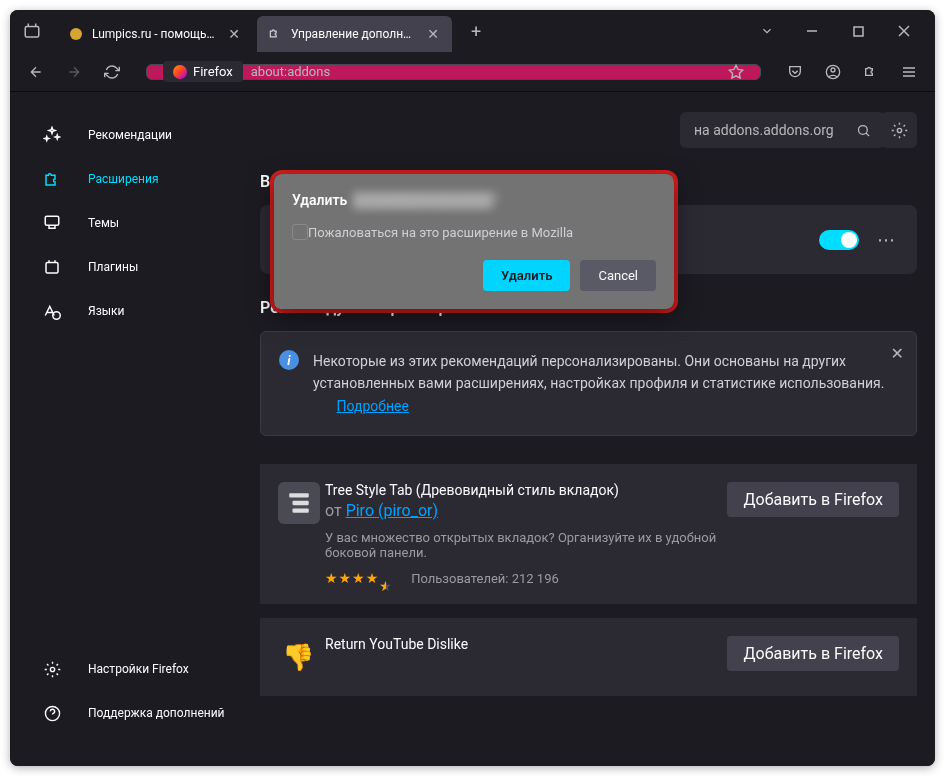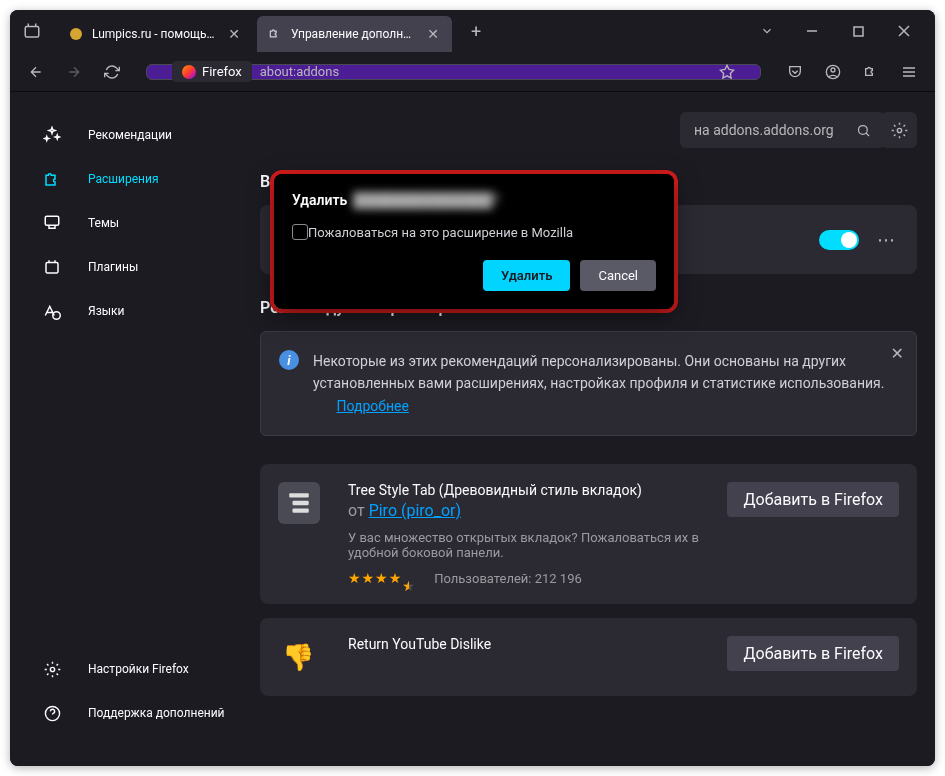--- a/index.html
+++ b/index.html
@@ -18,21 +18,21 @@
 .new-tab-btn { width: 28px; height: 28px; display: flex; align-items: center; justify-content: center; color: #b8b8bb; cursor: pointer; border-radius: 4px; font-size: 18px; margin-left: 6px; }
 .titlebar-spacer { flex: 1; }
 .window-controls { display: flex; gap: 0; }
 .window-ctrl { width: 46px; height: 32px; display: flex; align-items: center; justify-content: center; color: #b8b8bb; cursor: pointer; }
 .chevron-dropdown { width: 36px; height: 32px; display: flex; align-items: center; justify-content: center; color: #b8b8bb; }
 
 
 .toolbar { height: 40px; background: #1c1b22; display: flex; align-items: center; padding: 0 10px; gap: 6px; border-bottom: 1px solid #0c0c0d; }
 .nav-btn { width: 32px; height: 32px; display: flex; align-items: center; justify-content: center; color: #b8b8bb; border-radius: 4px; cursor: pointer; }
 .nav-btn.disabled { opacity: 0.4; }
-.urlbar { flex: 1; height: 16px; background: #4c1d95; border: 1px solid #4a4a55; border-radius: 6px; display: flex; align-items: center; padding: 0 25px; gap: 8px; margin: 0 12px; }
+.urlbar { flex: 1; height: 16px; background: #be185d; border: 1px solid #4a4a55; border-radius: 6px; display: flex; align-items: center; padding: 0 16px; gap: 8px; margin: 0 12px; }
 .urlbar-prefix { background: #2b2a33; padding: 3px 10px; border-radius: 4px; display: flex; align-items: center; gap: 6px; color: #fbfbfe; font-size: 13px; }
 .firefox-logo { width: 14px; height: 14px; background: linear-gradient(135deg, #ff9500, #ff3b30, #9400ff); border-radius: 50%; }
 .urlbar-text { color: #b8b8bb; font-size: 13px; flex: 1; }
 .star-btn { color: #b8b8bb; cursor: pointer; }
 .toolbar-icon { width: 32px; height: 32px; display: flex; align-items: center; justify-content: center; color: #b8b8bb; cursor: pointer; border-radius: 4px; }
 
 
 .content { flex: 1; display: flex; background: #1c1b22; overflow: hidden; position: relative; }
 .sidebar { width: 250px; padding: 20px 0; display: flex; flex-direction: column; }
 .sidebar-top { flex: 1; }
@@ -58,38 +58,38 @@
 .toggle { width: 40px; height: 20px; background: #00ddff; border-radius: 10px; position: relative; cursor: pointer; }
 .toggle::after { content: ''; position: absolute; right: 2px; top: 2px; width: 16px; height: 16px; background: #fff; border-radius: 50%; }
 .ext-menu { color: #b8b8bb; cursor: pointer; padding: 4px; font-size: 18px; letter-spacing: 2px; }
 
 .info-banner { background: #2b2a33; border: 1px solid #3a3946; border-radius: 6px; padding: 18px; display: flex; gap: 14px; margin-bottom: 28px; position: relative; }
 .info-icon { width: 20px; height: 20px; border-radius: 50%; background: #4a90e2; color: #fff; display: flex; align-items: center; justify-content: center; font-size: 13px; font-style: italic; font-weight: bold; flex-shrink: 0; }
 .info-text { color: #cfcfd6; font-size: 14px; line-height: 1.6; }
 .info-link { color: #00a2ff; text-decoration: underline; cursor: pointer; margin-left: 20px; }
 .info-close { position: absolute; right: 12px; top: 12px; color: #b8b8bb; cursor: pointer; font-size: 16px; }
 
-.rec-card { background: #2b2a33; border-radius: 8px; padding: 18px; display: flex; gap: 28px; margin-bottom: 14px; }
+.rec-card { background: #2b2a33; border-radius: 0; padding: 18px; display: flex; gap: 5px; margin-bottom: 14px; }
 .rec-icon { width: 42px; height: 42px; border-radius: 6px; display: flex; align-items: center; justify-content: center; flex-shrink: 0; }
 .rec-icon.tree { background: #4a4a55; }
 .rec-icon.yt { background: transparent; font-size: 26px; }
 .rec-body { flex: 1; }
 .rec-title { color: #fbfbfe; font-size: 14px; margin-bottom: 3px; }
 .rec-author { font-size: 16px; color: #9a9aa0; }
 .rec-author a { color: #00a2ff; text-decoration: underline; cursor: pointer; }
 .rec-desc { color: #9a9aa0; font-size: 13px; margin-top: 10px; }
 .rec-stats { display: flex; align-items: center; gap: 18px; margin-top: 10px; }
 .stars { color: #ffa500; font-size: 14px; letter-spacing: 1px; display: flex; align-items: center; }
 .users { color: #9a9aa0; font-size: 13px; }
 .add-btn { background: #42414d; color: #fbfbfe; border: none; padding: 8px 16px; border-radius: 4px; font-size: 16px; cursor: pointer; align-self: flex-start; }
 
 
 .dialog-wrap { position: absolute; left: 260px; top: 78px; z-index: 100; }
 .dialog-border { border: 4px solid #d91c1c; border-radius: 12px; padding: 0; }
-.dialog { width: 400px; background: #000000; border-radius: 8px; padding: 18px; box-shadow: 0 8px 24px rgba(0,0,0,0.5); }
+.dialog { width: 400px; background: #737373; border-radius: 8px; padding: 18px; box-shadow: 0 8px 24px rgba(0,0,0,0.5); }
 .dialog-title { color: #fbfbfe; font-size: 14px; font-weight: 600; display: flex; align-items: center; gap: 6px; }
 .dialog-title-blur { filter: blur(4px); color: #aaa; }
 .dialog-check-row { display: flex; align-items: center; margin-top: 16px; color: #cfcfd6; font-size: 13px; }
 .dialog-checkbox { width: 16px; height: 16px; border: 1.5px solid #8a8a8e; border-radius: 3px; cursor: pointer; }
 .dialog-buttons { display: flex; justify-content: flex-end; gap: 10px; margin-top: 20px; }
 .btn-primary { background: #00d4ff; color: #1c1b22; border: none; padding: 8px 18px; border-radius: 4px; font-size: 13px; font-weight: 600; cursor: pointer; }
 .btn-secondary { background: #5a5966; color: #fbfbfe; border: none; padding: 8px 18px; border-radius: 4px; font-size: 13px; cursor: pointer; }
 
 svg { display: block; }
 </style>
@@ -324,21 +324,21 @@
               <rect x="3" y="3" width="18" height="4" rx="1"></rect>
               <rect x="6" y="10" width="15" height="4" rx="1"></rect>
               <rect x="6" y="17" width="15" height="4" rx="1"></rect>
             </svg>
         </div>
         <div class="rec-body">
           <div class="rec-title">Tree Style Tab (Древовидный стиль вкладок)</div>
           <div class="rec-author">
             <span>от </span><a>Piro (piro_or)</a>
           </div>
-          <div class="rec-desc">У вас множество открытых вкладок? Пожаловаться их в удобной боковой панели.</div>
+          <div class="rec-desc">У вас множество открытых вкладок? Организуйте их в удобной боковой панели.</div>
           <div class="rec-stats">
             <div class="stars">★★★★<span style="position:relative;display:inline-block;width:1em">
                   <span style="position:absolute;color:#555">★</span>
                   <span style="position:absolute;overflow:hidden;width:0.5em">★</span>
                 </span></div>
             <div class="users">Пользователей: 212 196</div>
           </div>
         </div>
         <button class="add-btn">Добавить в Firefox</button>
       </div>

